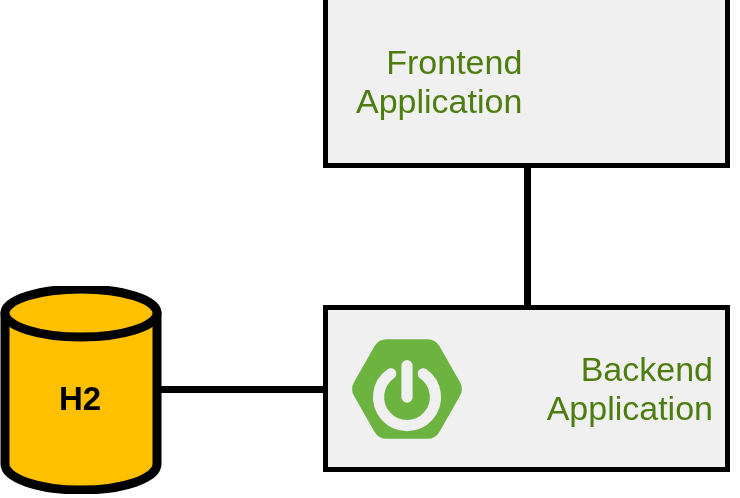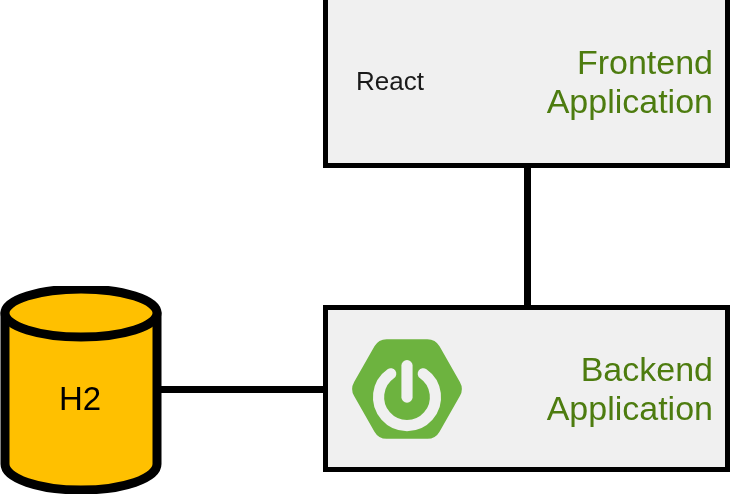--- a/index.html
+++ b/index.html
@@ -104,34 +104,33 @@
   #database-label {
     position: absolute;
     left: 0;
     top: 0;
     width: 160px;
     height: 208px;
     display: flex;
     align-items: center;
     justify-content: center;
     font-size: 33px;
-    font-weight: normal;
+    font-weight: bold;
     color: #000000;
     letter-spacing: 0px;
     padding-top: 18px;
     box-sizing: border-box;
   }
 </style>
 </head>
 <body>
 
 <div id="canvas">
 
   <div class="node-box" id="frontend-box">
-    <span class="tech-label">React</span>
     <span class="node-title">Frontend
 Application</span>
   </div>
 
   <div class="connector" id="connector-frontend-backend"></div>
 
   <div class="node-box" id="backend-box">
     <span>
       <svg class="springboot-logo" viewBox="0 0 120 120" aria-hidden="true">
 

